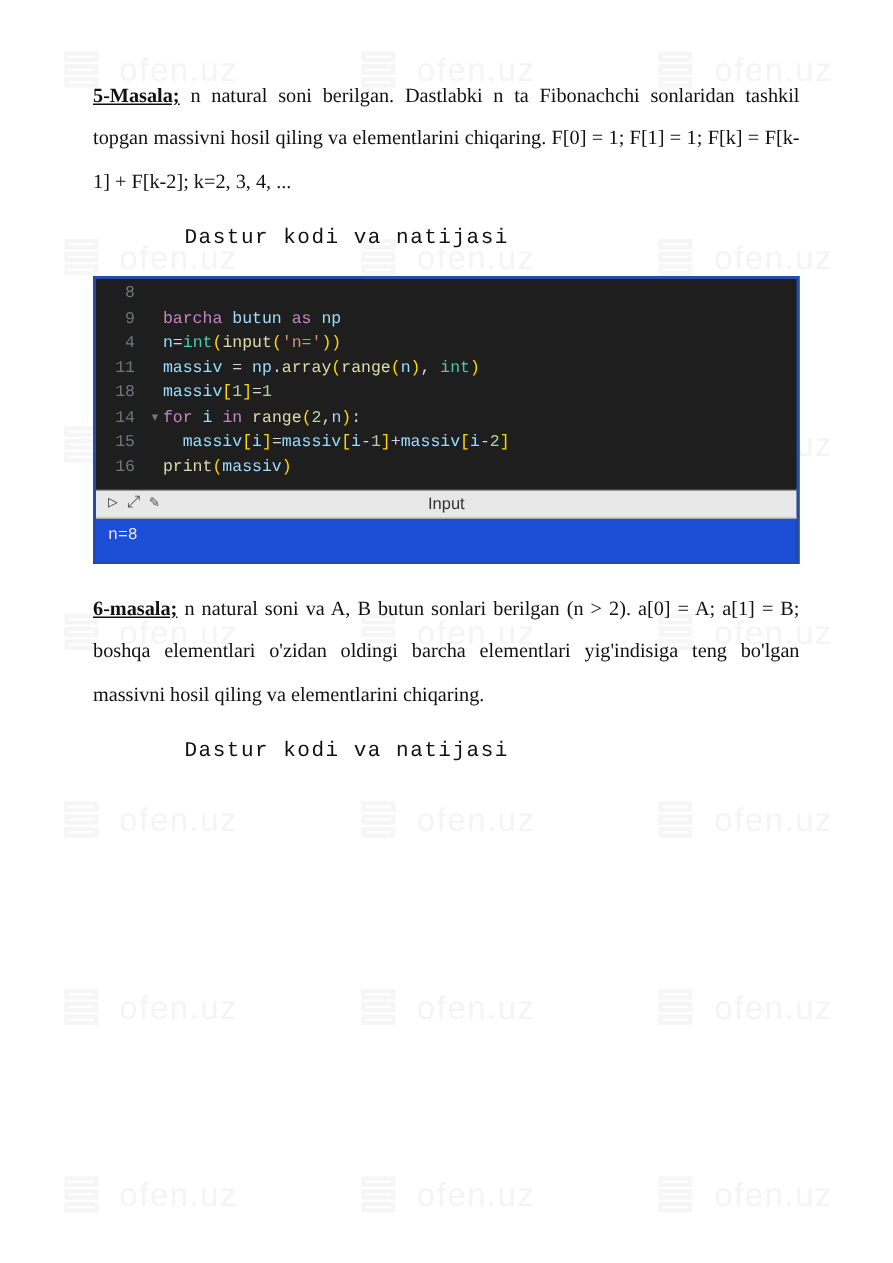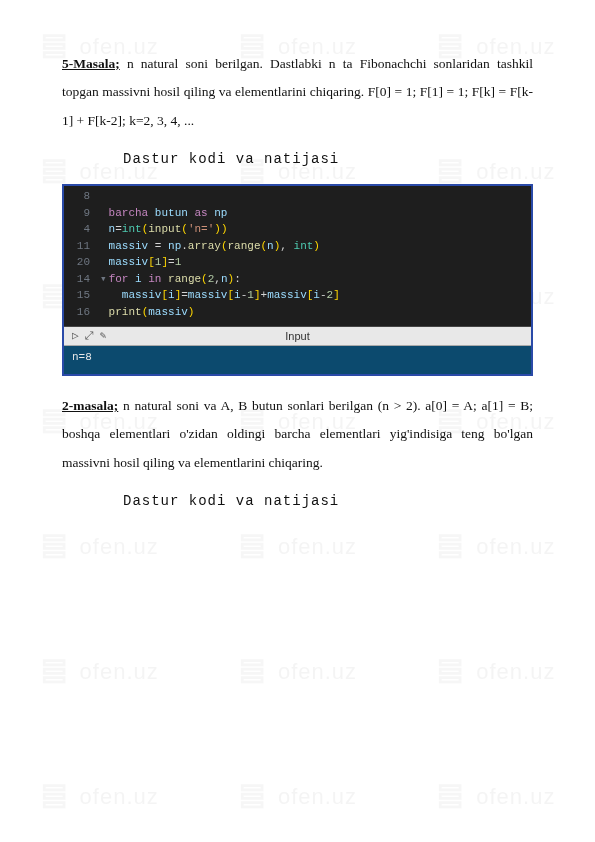--- a/index.html
+++ b/index.html
@@ -110,21 +110,21 @@
     font-size: 11px;
   }
   .io-header .io-label {
     flex: 1;
     text-align: center;
     font-family: Arial, sans-serif;
     font-size: 11px;
     color: #333;
   }
   .io-body {
-    background: #0c4a6e;
+    background: #1d4ed8;
     color: #e8e8e8;
     padding: 4px 8px 8px 8px;
     font-family: Consolas, 'Courier New', monospace;
     font-size: 11px;
     line-height: 1.4;
   }
   .io-body .cursor { display:inline-block; width:6px; height:11px; background:#e8e8e8; vertical-align:middle; margin-left:2px;}
 </style>
 </head>
 <body>
@@ -364,38 +364,38 @@
   </p>
 
   <div class="section-title">Dastur kodi va natijasi</div>
 
   <div class="code-block">
     <div class="code-area">
         <div class="code-line"><span class="gutter">8</span><span class="fold"> </span><span class="code-text"></span></div>
         <div class="code-line"><span class="gutter">9</span><span class="fold"> </span><span class="code-text"><span class="kw2">barcha</span> <span class="mod">butun</span> <span class="kw2">as</span> <span class="mod">np</span></span></div>
         <div class="code-line"><span class="gutter">4</span><span class="fold"> </span><span class="code-text"><span class="ident">n</span><span class="eq">=</span><span class="builtin">int</span><span class="paren">(</span><span class="func">input</span><span class="paren">(</span><span class="str">'n='</span><span class="paren">)</span><span class="paren">)</span></span></div>
         <div class="code-line"><span class="gutter">11</span><span class="fold"> </span><span class="code-text"><span class="ident">massiv</span> <span class="eq">=</span> <span class="mod">np</span><span class="op">.</span><span class="func">array</span><span class="paren">(</span><span class="func">range</span><span class="paren">(</span><span class="ident">n</span><span class="paren">)</span><span class="op">,</span> <span class="builtin">int</span><span class="paren">)</span></span></div>
-        <div class="code-line"><span class="gutter">20</span><span class="fold"> </span><span class="code-text"><span class="ident">massiv</span><span class="paren">[</span><span class="num">1</span><span class="paren">]</span><span class="eq">=</span><span class="num">1</span></span></div>
+        <div class="code-line"><span class="gutter">18</span><span class="fold"> </span><span class="code-text"><span class="ident">massiv</span><span class="paren">[</span><span class="num">1</span><span class="paren">]</span><span class="eq">=</span><span class="num">1</span></span></div>
         <div class="code-line"><span class="gutter">14</span><span class="fold">▾</span><span class="code-text"><span class="kw2">for</span> <span class="ident">i</span> <span class="kw2">in</span> <span class="func">range</span><span class="paren">(</span><span class="num">2</span><span class="op">,</span><span class="ident">n</span><span class="paren">)</span><span class="op">:</span></span></div>
         <div class="code-line"><span class="gutter">15</span><span class="fold"> </span><span class="code-text">  <span class="ident">massiv</span><span class="paren">[</span><span class="ident">i</span><span class="paren">]</span><span class="eq">=</span><span class="ident">massiv</span><span class="paren">[</span><span class="ident">i</span><span class="op">-</span><span class="num">1</span><span class="paren">]</span><span class="op">+</span><span class="ident">massiv</span><span class="paren">[</span><span class="ident">i</span><span class="op">-</span><span class="num">2</span><span class="paren">]</span></span></div>
         <div class="code-line"><span class="gutter">16</span><span class="fold"> </span><span class="code-text"><span class="func">print</span><span class="paren">(</span><span class="ident">massiv</span><span class="paren">)</span></span></div>
       </div>
     <div class="io-header">
       <div class="tab-icons">
         <span>▷</span>
         <span>⤢</span>
         <span>✎</span>
       </div>
       <div class="io-label">Input</div>
       <div style="width:50px"></div>
     </div>
     <div class="io-body">
         <div>n=8</div>
       </div>
   </div>
 
   <p class="para">
-    <span class="bold">2-masala;</span><span> n natural soni va A, B butun sonlari berilgan (n &gt; 2). a[0] = A; a[1] = B; boshqa elementlari o'zidan oldingi barcha elementlari yig'indisiga teng bo'lgan massivni hosil qiling va elementlarini chiqaring.</span>
+    <span class="bold">6-masala;</span><span> n natural soni va A, B butun sonlari berilgan (n &gt; 2). a[0] = A; a[1] = B; boshqa elementlari o'zidan oldingi barcha elementlari yig'indisiga teng bo'lgan massivni hosil qiling va elementlarini chiqaring.</span>
   </p>
 
   <div class="section-title">Dastur kodi va natijasi</div>
 
 </div>
 
 </body></html>

